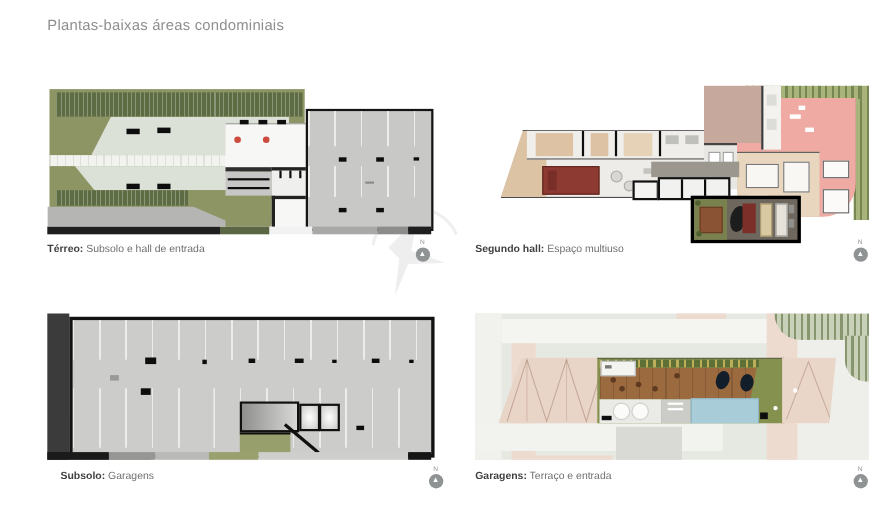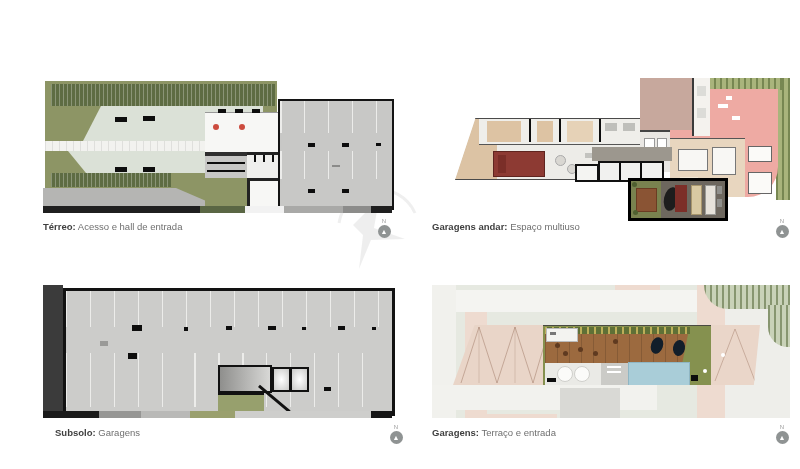--- a/index.html
+++ b/index.html
@@ -30,20 +30,21 @@
   .planter{background:#5f7036;
          background-image:repeating-linear-gradient(90deg,rgba(205,185,95,.85) 0 2px,rgba(0,0,0,0) 2px 7px);}
   .deckwood{background:#9c6a3f;
          background-image:repeating-linear-gradient(90deg,rgba(0,0,0,.14) 0 1px,rgba(0,0,0,0) 1px 12px);}
 </style>
 </head>
 <body>
 
 <div id="stage">
 
+  <div class="abs" id="page-title">Plantas-baixas áreas condominiais</div>
 
   <svg class="abs" style="left:325px;top:183px;opacity:.8;" width="104" height="88" viewBox="0 0 104 88">
     <path d="M14 40 A40 40 0 0 1 90 30" fill="none" stroke="#ececec" stroke-width="3"></path>
     <polygon points="28,42 54,16 49,45 80,56 46,57 34,86 38,52" fill="#ebebeb"></polygon>
   </svg>
 
   <div class="plan" style="left:43px;top:72px;width:349px;height:141px;">
     <div class="abs" style="left:2px;top:9px;width:232px;height:122px;background:#8d9565;"></div>
     <div class="abs hedge" style="left:8px;top:12px;width:224px;height:22px;"></div>
     <div class="abs" style="left:40px;top:34px;width:180px;height:35px;background:#dbe1d7;clip-path:polygon(10% 0,100% 0,100% 100%,0 100%);"></div>
@@ -95,21 +96,21 @@
         <i style="width:11%;background:#f2f2f2;"></i>
         <i style="width:17%;background:#a9a9a7;"></i>
         <i style="width:8%;background:#8c8c8a;"></i>
         <i style="width:6%;background:#1f1f1f;"></i>
       </div>
     </div>
   </div>
 
   <div class="abs cap-row" style="left:43px;top:218px;width:349px;">
     <div class="cap">
-      <b>Térreo:</b><span> Acesso e hall de entrada</span>
+      <b>Térreo:</b><span> Subsolo e hall de entrada</span>
     </div>
     <div class="north">
       <span class="n">N</span>
       <span class="circ">
           <span class="arr">▲</span>
         </span>
     </div>
   </div>
 
   <div class="plan" style="left:432px;top:68px;width:358px;height:147px;">
@@ -177,21 +178,21 @@
       <i class="abs" style="left:44px;top:4px;width:12px;height:27px;background:#7c2e28;"></i>
       <i class="abs" style="left:60px;top:4px;width:9px;height:28px;background:#d9c9a2;border:1px solid #a8966c;"></i>
       <i class="abs" style="left:74px;top:4px;width:9px;height:28px;background:#e6e2da;border:1px solid #9a9a96;"></i>
       <i class="abs" style="left:86px;top:5px;width:5px;height:8px;background:#8f8f8b;"></i>
       <i class="abs" style="left:86px;top:18px;width:5px;height:8px;background:#8f8f8b;"></i>
     </div>
   </div>
 
   <div class="abs cap-row" style="left:432px;top:218px;width:358px;">
     <div class="cap">
-      <b>Garagens andar:</b><span> Espaço multiuso</span>
+      <b>Segundo hall:</b><span> Espaço multiuso</span>
     </div>
     <div class="north">
       <span class="n">N</span>
       <span class="circ">
           <span class="arr">▲</span>
         </span>
     </div>
   </div>
 
   <div class="plan" style="left:43px;top:285px;width:349px;height:133px;">

